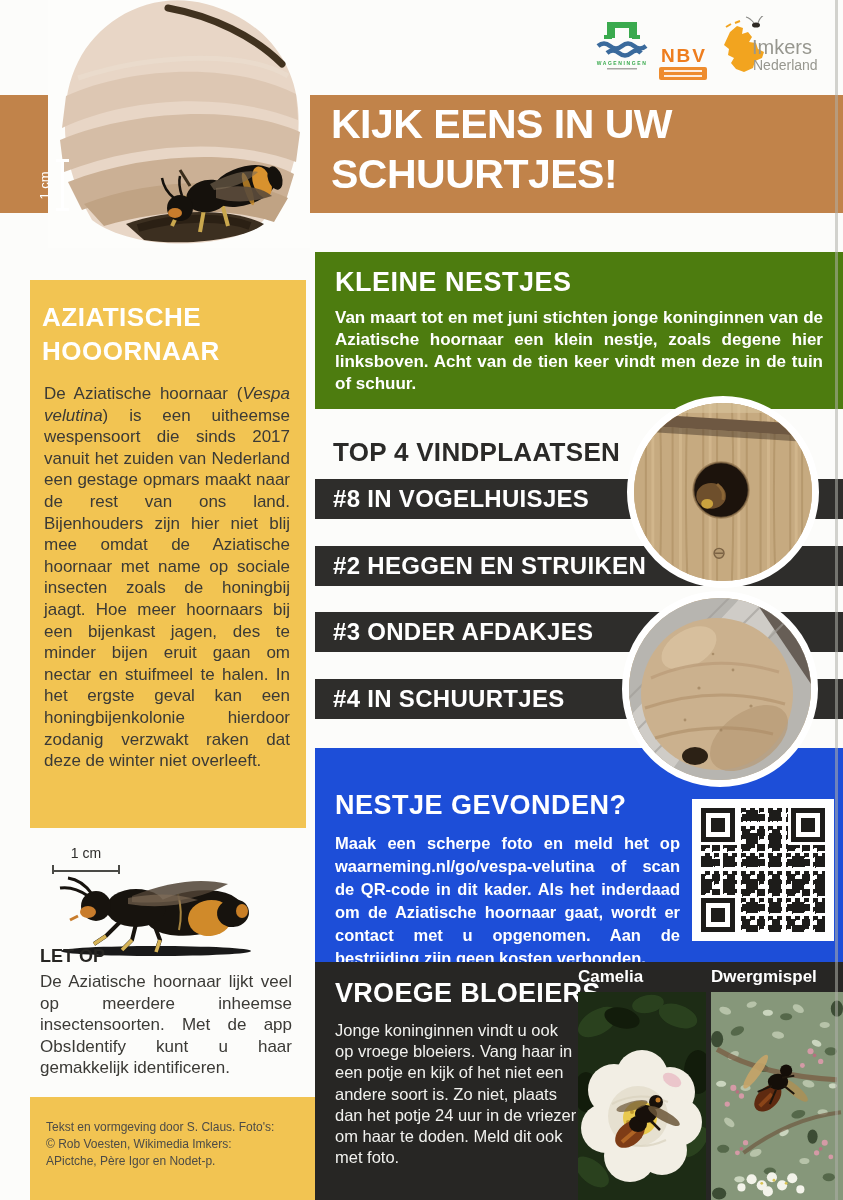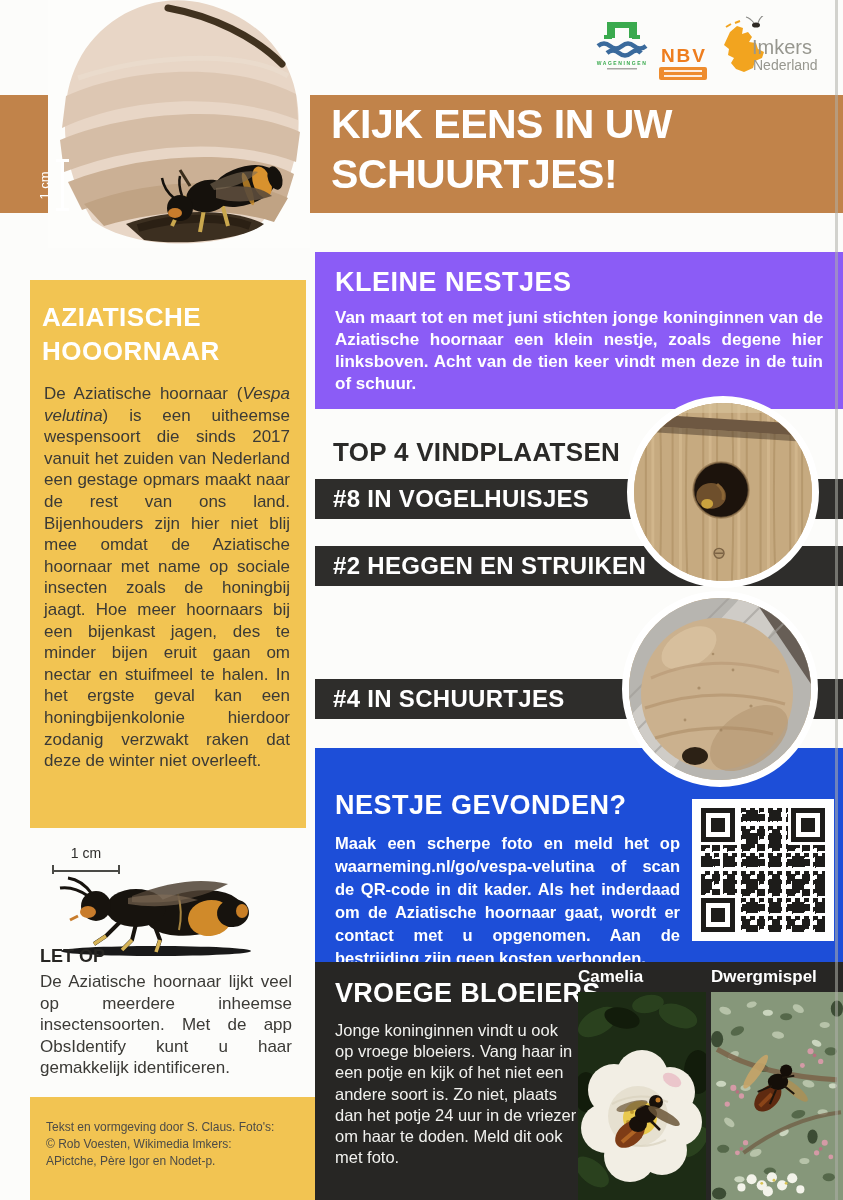--- a/index.html
+++ b/index.html
@@ -48,21 +48,21 @@
 
   .letop-h{position:absolute;left:40px;top:946px;margin:0;font-size:18px;font-weight:bold;color:#262522;}
   .letop-p{position:absolute;left:40px;top:971px;width:252px;margin:0;font-size:17px;line-height:21.6px;
         color:#3b3a36;text-align:justify;}
 
   .ybox2{position:absolute;left:30px;top:1097px;width:300px;height:103px;background:#f2c452;
         padding:22px 0 0 16px;box-sizing:border-box;overflow:hidden;}
   .ybox2 .cl{font-size:12px;line-height:17px;color:#4c4b47;white-space:nowrap;}
 
   
-  .kbox{position:absolute;left:315px;top:252px;width:528px;height:157px;background:#8b5cf6;
+  .kbox{position:absolute;left:315px;top:252px;width:528px;height:157px;background:#4d7c0f;
         padding:15px 20px 0;box-sizing:border-box;}
   .kbox h2{margin:0;font-size:27px;letter-spacing:.5px;color:#fff;}
   .kbox p{margin:9px 0 0;font-weight:bold;font-size:17px;line-height:22px;color:#fff;text-align:justify;}
 
   .top4-h{position:absolute;left:333px;top:437px;margin:0;font-size:26px;font-weight:bold;
         letter-spacing:.3px;color:#2b2a28;}
   .bar{position:absolute;left:315px;width:528px;height:40px;background:#2e2d2b;color:#fff;
         font-weight:bold;font-size:24px;line-height:40px;letter-spacing:.3px;
         padding-left:18px;box-sizing:border-box;z-index:1;}
   .bar1{top:479px}.bar2{top:546px}.bar3{top:612px}.bar4{top:679px}
@@ -237,20 +237,21 @@
 
   <div class="kbox">
     <h2>KLEINE NESTJES</h2>
     <p>Van maart tot en met juni stichten jonge koninginnen van de Aziatische hoornaar een klein nestje, zoals degene hier linksboven. Acht van de tien keer vindt men deze in de tuin of schuur.</p>
   </div>
 
   <h2 class="top4-h">TOP 4 VINDPLAATSEN</h2>
 
   <div class="bar bar1"><span>#8 IN VOGELHUISJES</span></div>
   <div class="bar bar2"><span>#2 HEGGEN EN STRUIKEN</span></div>
+  <div class="bar bar3"><span>#3 ONDER AFDAKJES</span></div>
   <div class="bar bar4"><span>#4 IN SCHUURTJES</span></div>
 
   <div class="circle c1">
     <svg viewBox="0 0 180 180" preserveAspectRatio="xMidYMid slice">
       <rect width="180" height="180" fill="#c6aa80"></rect>
       <g stroke="#a98a5e" stroke-width="2" opacity=".55" fill="none">
         <path d="M12,0 v180"></path>
           <path d="M26,0 q3,90 0,180"></path>
           <path d="M39,0 v180"></path>
           <path d="M54,0 q-3,90 0,180"></path>

